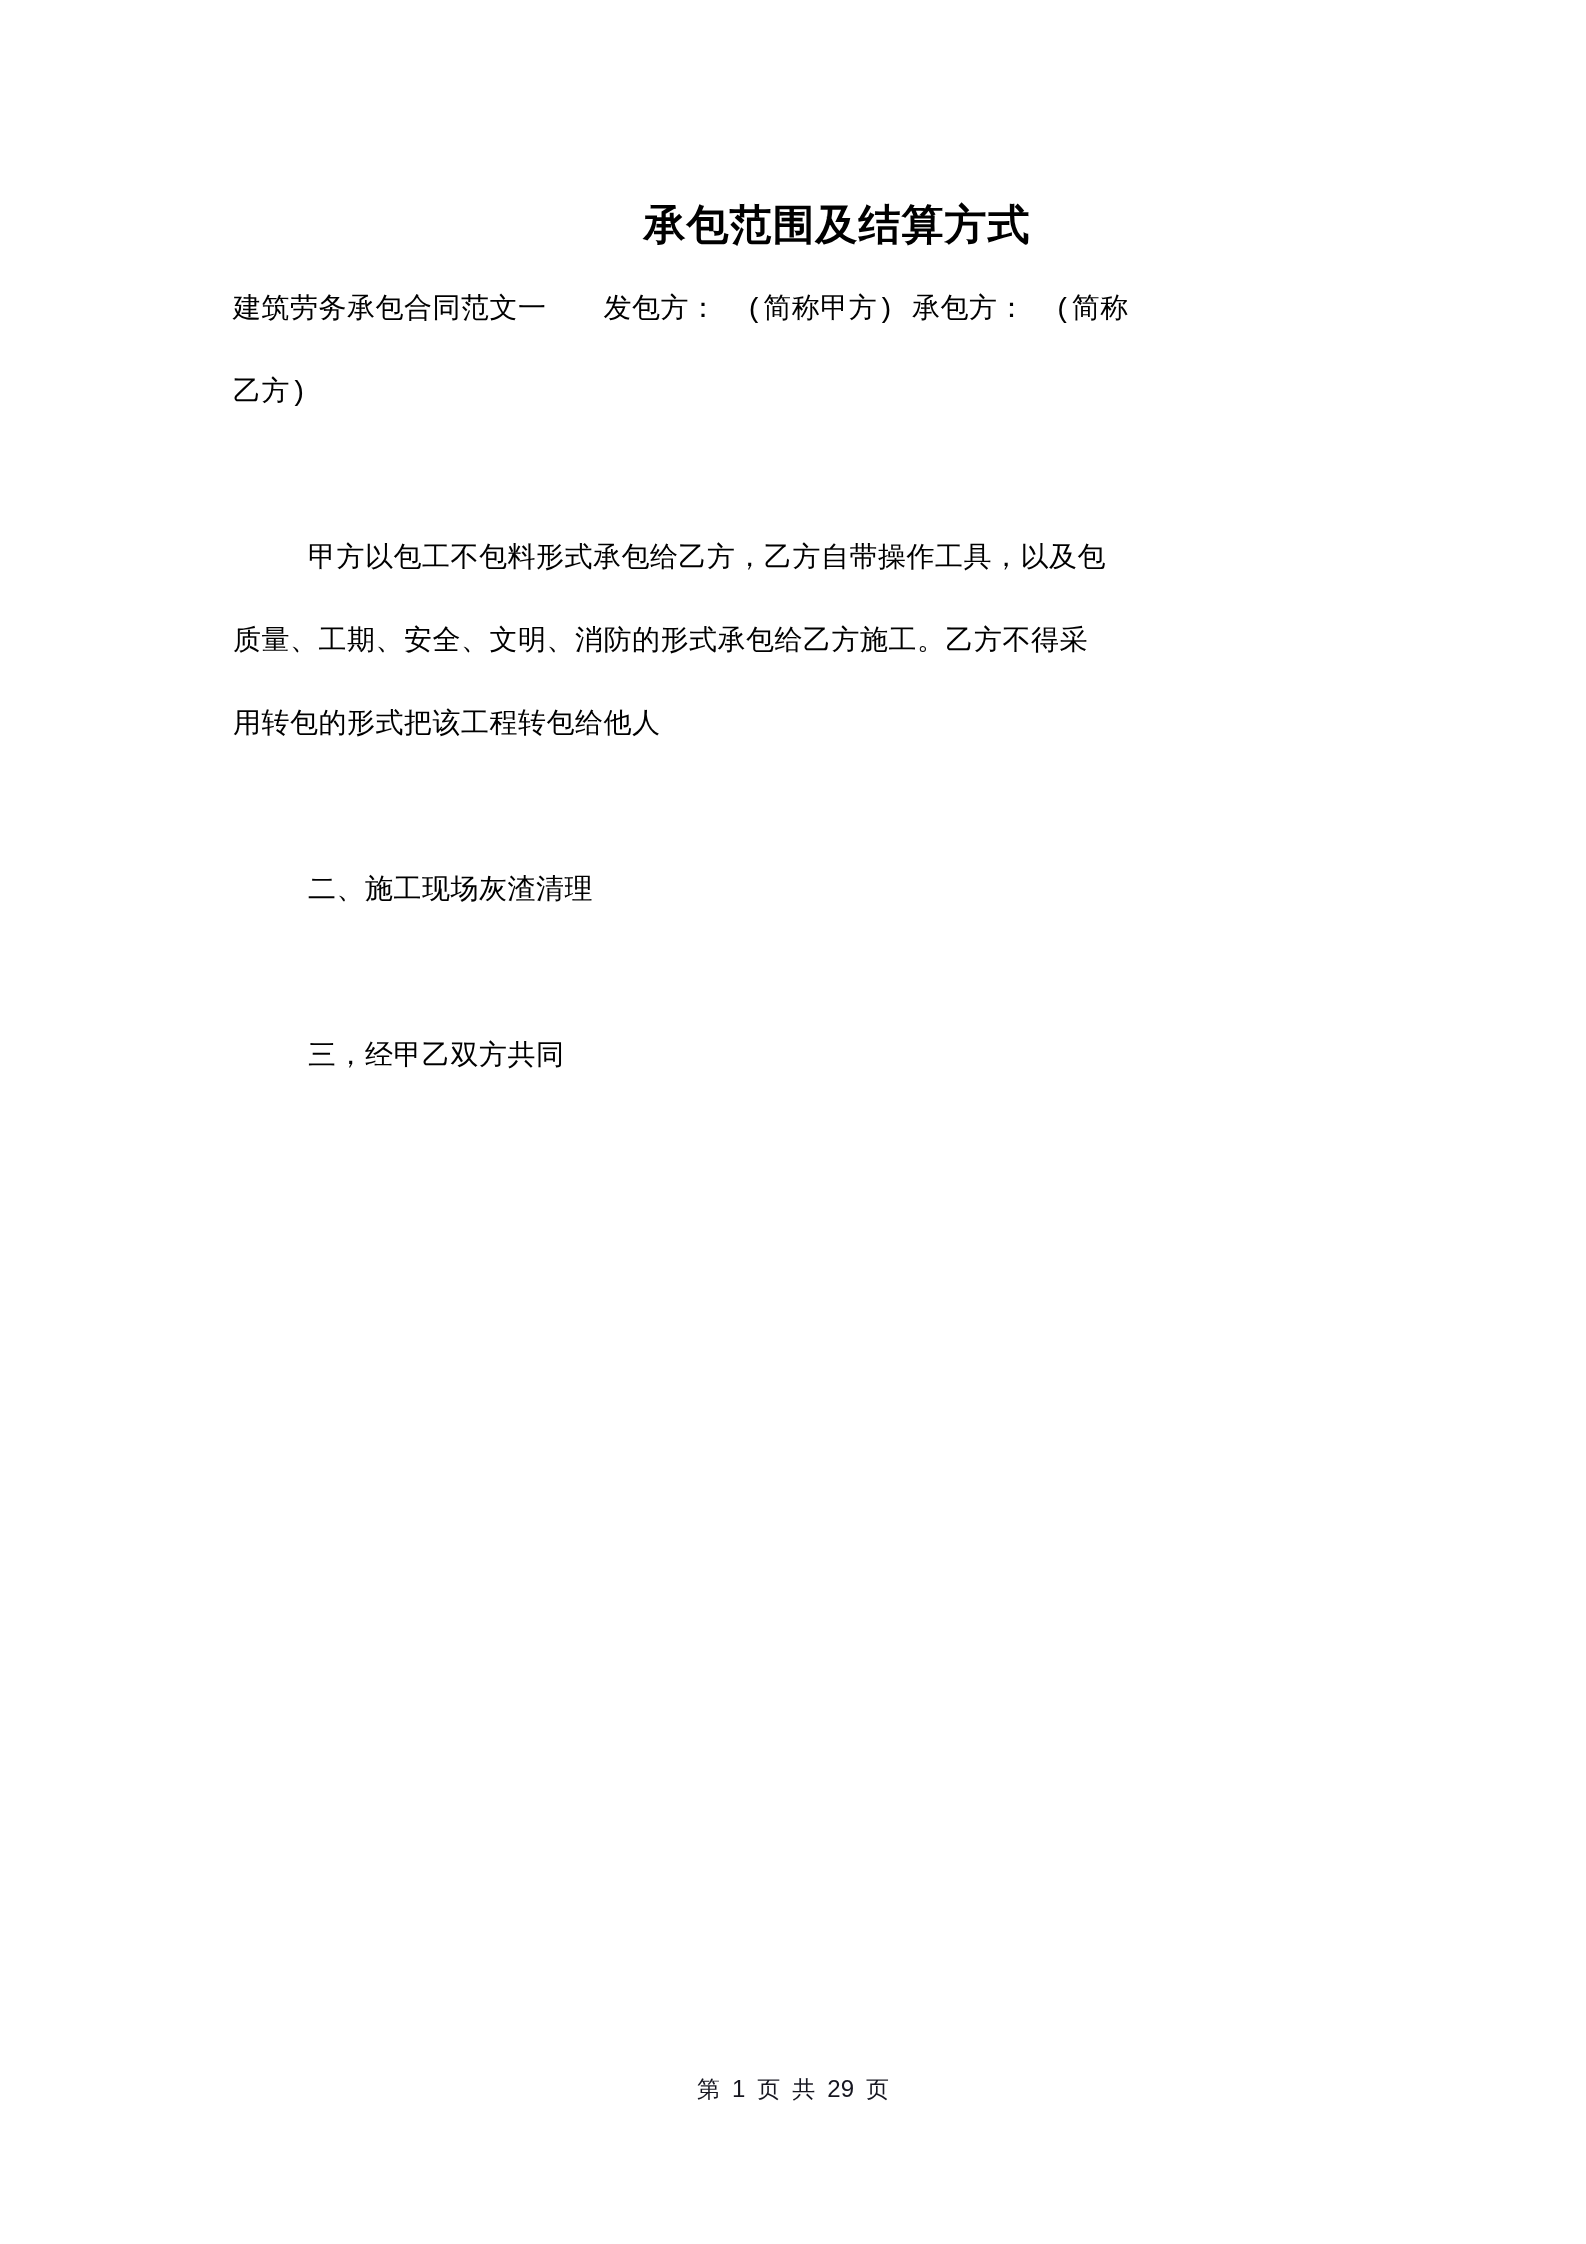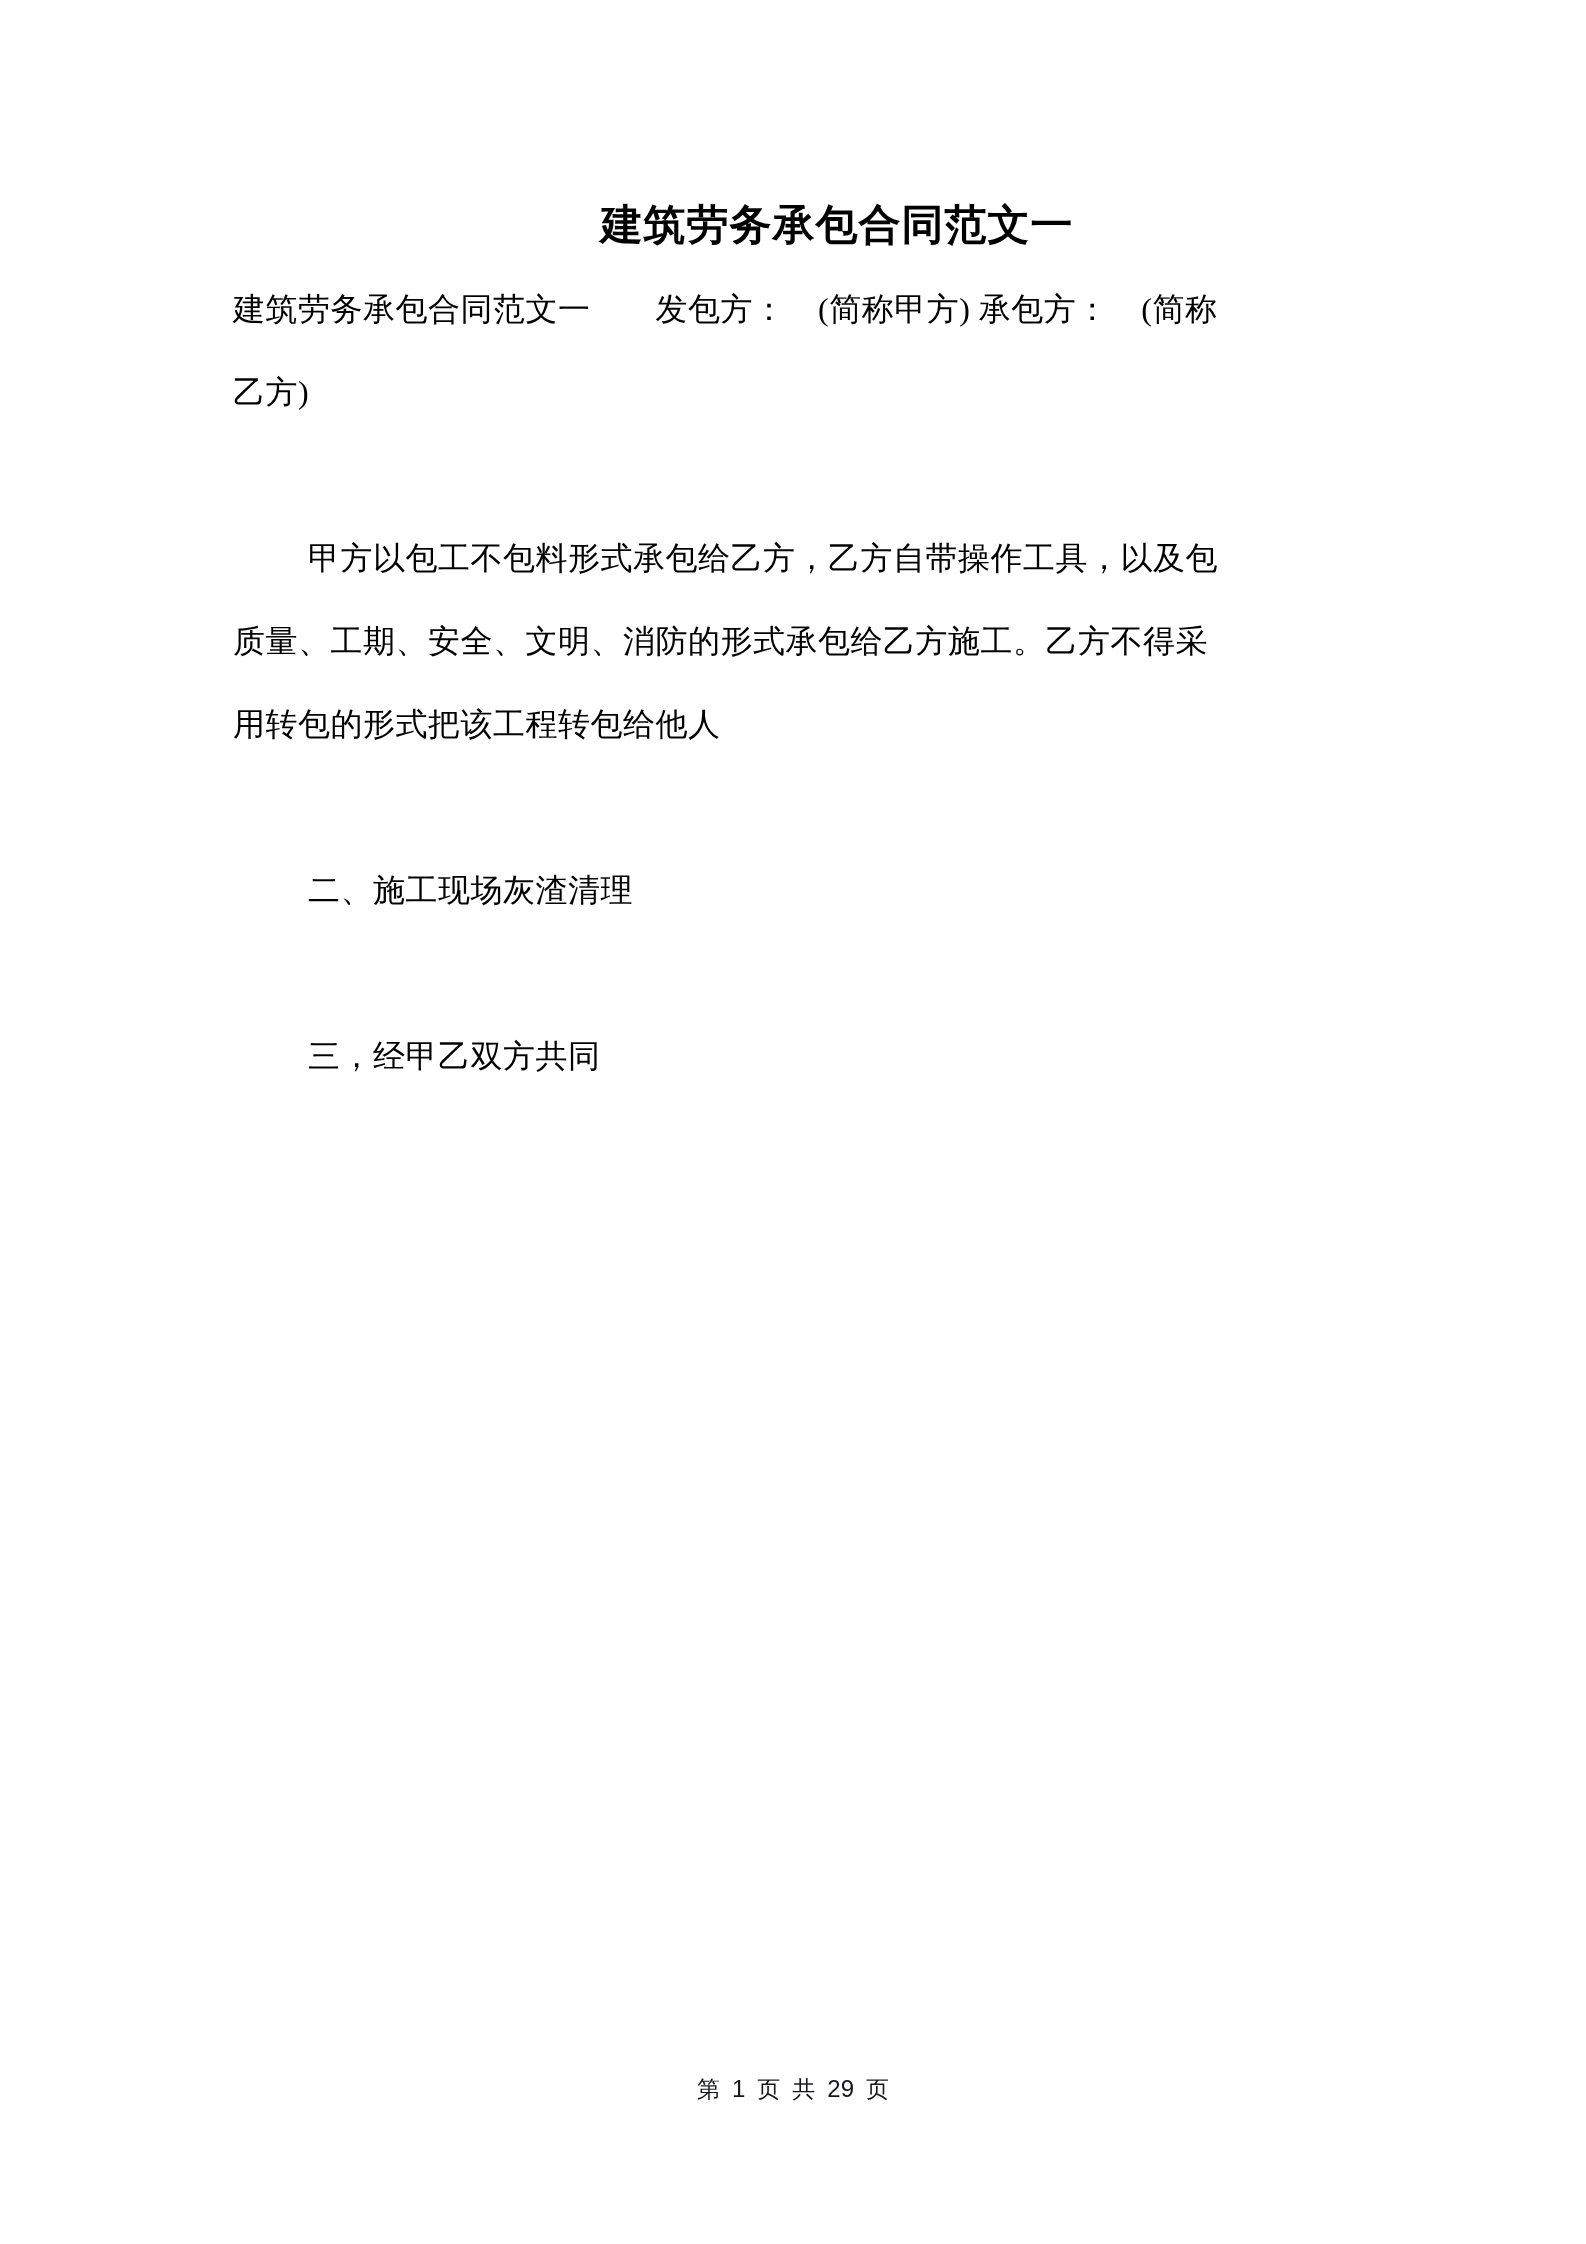--- a/index.html
+++ b/index.html
@@ -24,25 +24,26 @@
     margin: 0;
     font-size: 42px;
     font-weight: bold;
     line-height: 86px;
     text-align: center;
     letter-spacing: 1px;
     white-space: pre-line;
   }
   .para {
     margin: 0 0 83px 0;
-    font-size: 32px;
+    font-size: 28px;
     line-height: 83px;
     white-space: pre-line;
     text-indent: 75px;
     letter-spacing: 0.5px;
+    font-family: Liberation Mono, monospace;
   }
   .para.no-indent {
     text-indent: 0;
   }
   .footer {
     position: absolute;
     left: 0;
     top: 2072px;
     width: 100%;
     display: flex;
@@ -57,21 +58,21 @@
     font-family: "Liberation Sans", "DejaVu Sans", sans-serif;
     font-size: 24px;
   }
 </style>
 </head>
 <body>
 
 <div class="page">
   <div class="content">
 
-    <h1 class="doc-title">建筑劳务承包合同范文一</h1>
+    <h1 class="doc-title">承包范围及结算方式</h1>
 
     <p class="para no-indent">建筑劳务承包合同范文一　　发包方：　(简称甲方) 承包方：　(简称
 乙方)</p>
 
 
 
     <p class="para">甲方以包工不包料形式承包给乙方，乙方自带操作工具，以及包
 质量、工期、安全、文明、消防的形式承包给乙方施工。乙方不得采
 用转包的形式把该工程转包给他人</p>
 

